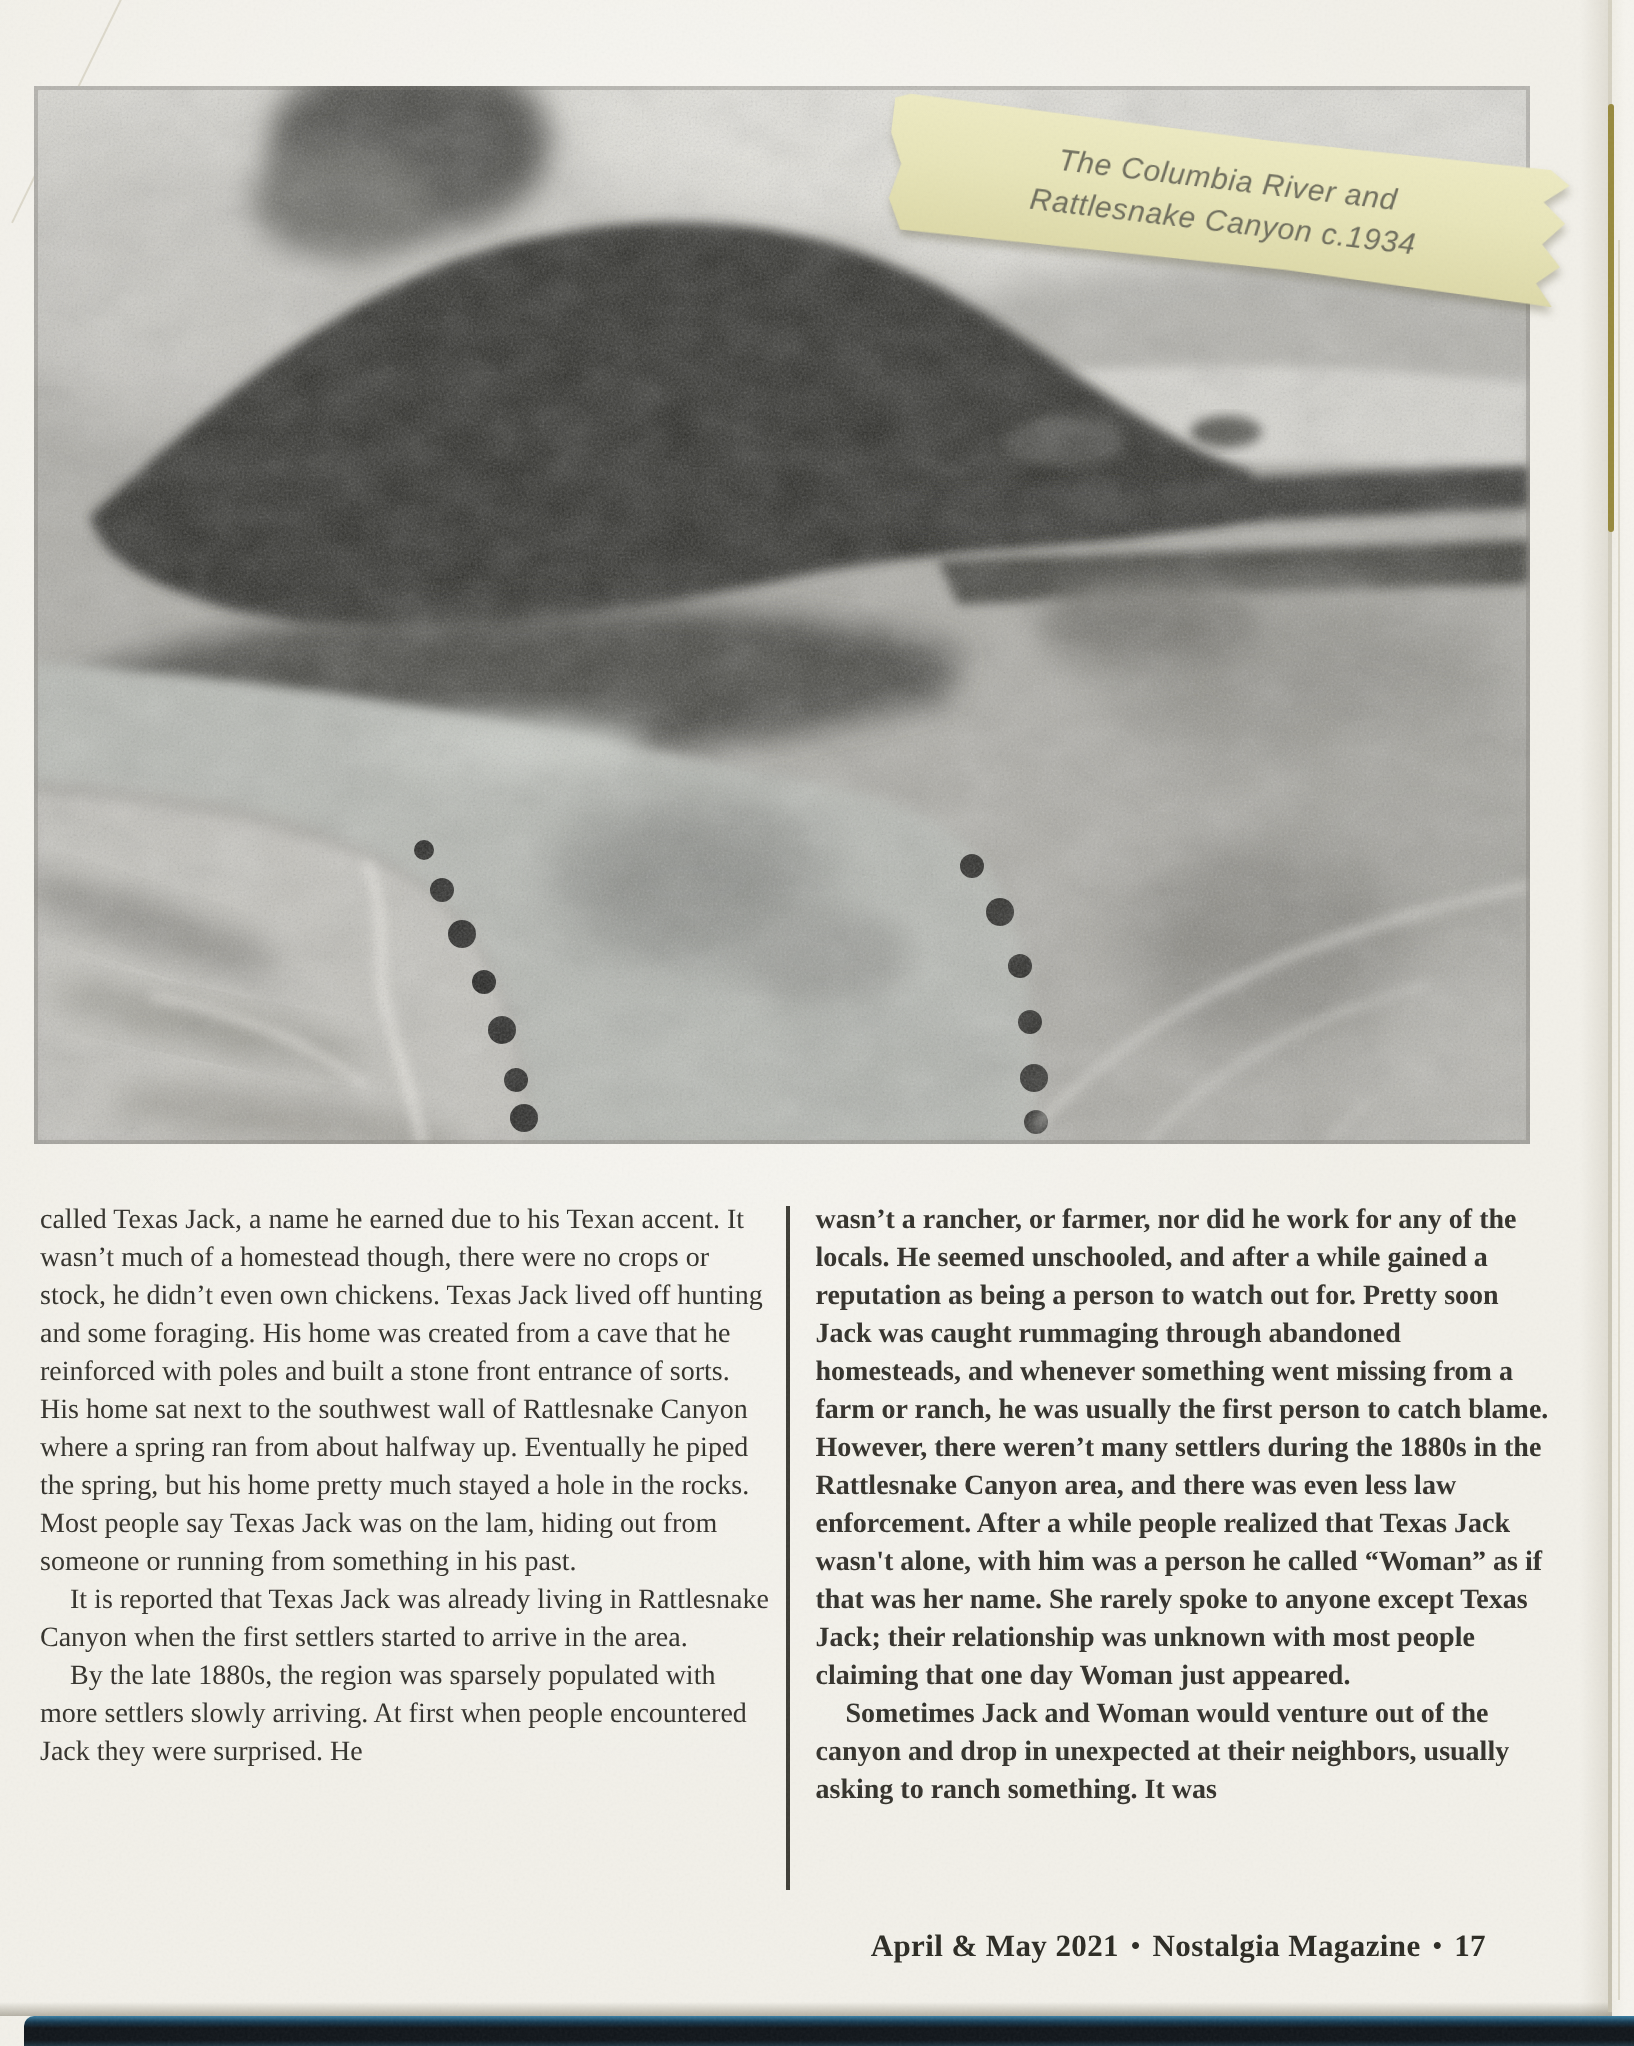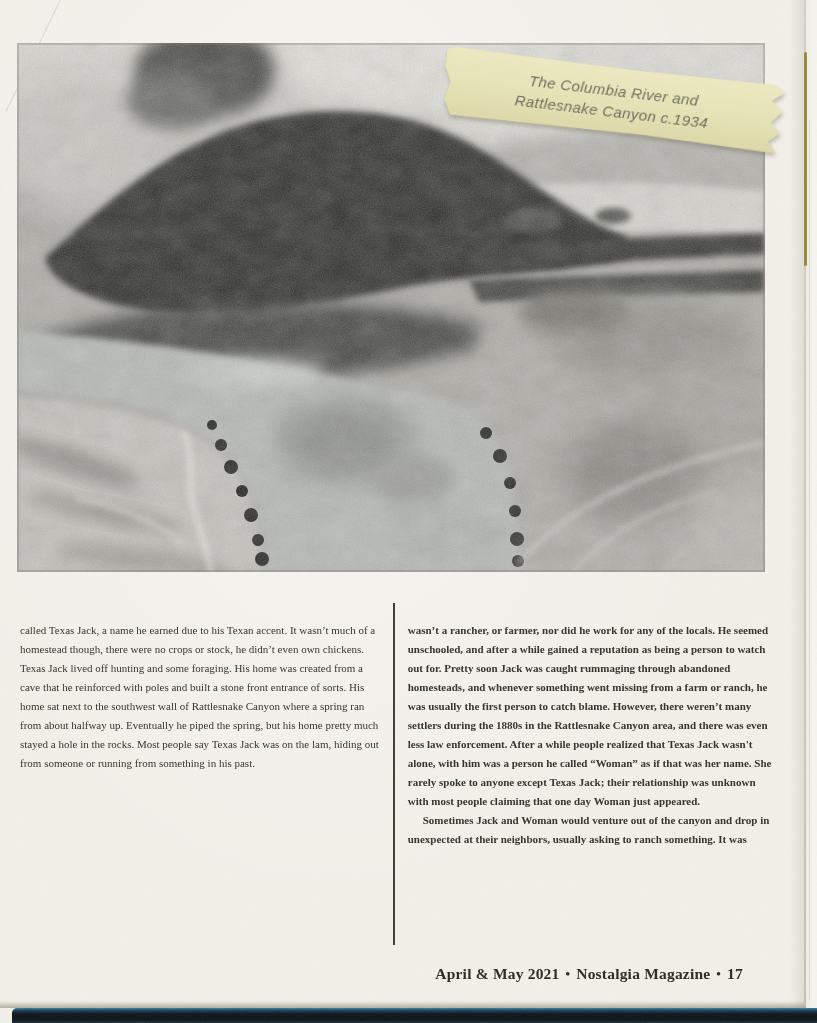--- a/index.html
+++ b/index.html
@@ -43,23 +43,22 @@
     padding-top:2px;
   }
   .tape .cap{
     font-family:"Liberation Sans",sans-serif;font-style:italic;
     font-size:15px;line-height:21px;color:var(--tape-text);
     letter-spacing:.4px;white-space:nowrap;
   }
   
   .columns{position:absolute;left:20px;top:601px;width:755px;display:flex;z-index:2;}
   .col{
-    font-size:11px;line-height:19px;color:var(--body-text);
+    font-size:14px;line-height:19px;color:var(--body-text);
     text-align:left;
-    margin-top:20px;
   }
   .col.left{width:366px;}
   .col.right{width:368px;font-weight:bold;}
   .col p{margin:0;}
   .col p.indent{text-indent:15px;}
   .divider{width:1.5px;min-height:342px;background:var(--divider);margin:2px 13px 0 8px;}
   
   .footer{
     position:absolute;top:965px;right:74px;z-index:2;
     font-family:"Liberation Serif",serif;font-weight:bold;
@@ -198,20 +197,22 @@
   <div class="tape-wrap">
     <div class="tape">
       <div class="cap">The Columbia River and</div>
       <div class="cap">Rattlesnake Canyon c.1934</div>
     </div>
   </div>
 
   <div class="columns">
     <div class="col left">
       <p>called Texas Jack, a name he earned due to his Texan accent. It wasn’t much of a homestead though, there were no crops or stock, he didn’t even own chickens. Texas Jack lived off hunting and some foraging. His home was created from a cave that he reinforced with poles and built a stone front entrance of sorts. His home sat next to the southwest wall of Rattlesnake Canyon where a spring ran from about halfway up. Eventually he piped the spring, but his home pretty much stayed a hole in the rocks. Most people say Texas Jack was on the lam, hiding out from someone or running from something in his past.</p>
+      <p class="indent">It is reported that Texas Jack was already living in Rattlesnake Canyon when the first settlers started to arrive in the area.</p>
+      <p class="indent">By the late 1880s, the region was sparsely populated with more settlers slowly arriving. At first when people encountered Jack they were surprised. He</p>
     </div>
     <div class="divider"></div>
     <div class="col right">
       <p>wasn’t a rancher, or farmer, nor did he work for any of the locals. He seemed unschooled, and after a while gained a reputation as being a person to watch out for. Pretty soon Jack was caught rummaging through abandoned homesteads, and whenever something went missing from a farm or ranch, he was usually the first person to catch blame. However, there weren’t many settlers during the 1880s in the Rattlesnake Canyon area, and there was even less law enforcement. After a while people realized that Texas Jack wasn't alone, with him was a person he called “Woman” as if that was her name. She rarely spoke to anyone except Texas Jack; their relationship was unknown with most people claiming that one day Woman just appeared.</p>
       <p class="indent">Sometimes Jack and Woman would venture out of the canyon and drop in unexpected at their neighbors, usually asking to ranch something. It was</p>
     </div>
   </div>
 
   <div class="footer">
     <span>April &amp; May 2021</span><span class="dot">•</span><span>Nostalgia Magazine</span><span class="dot">•</span><span>17</span>

